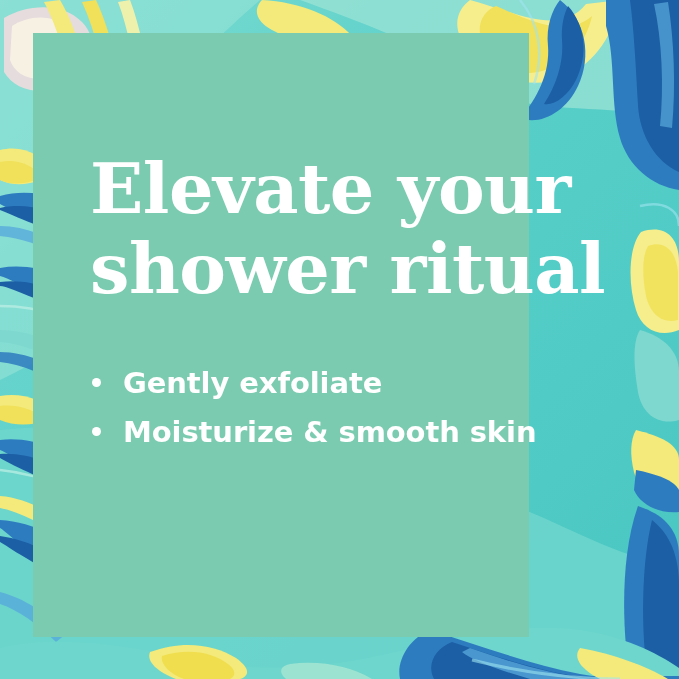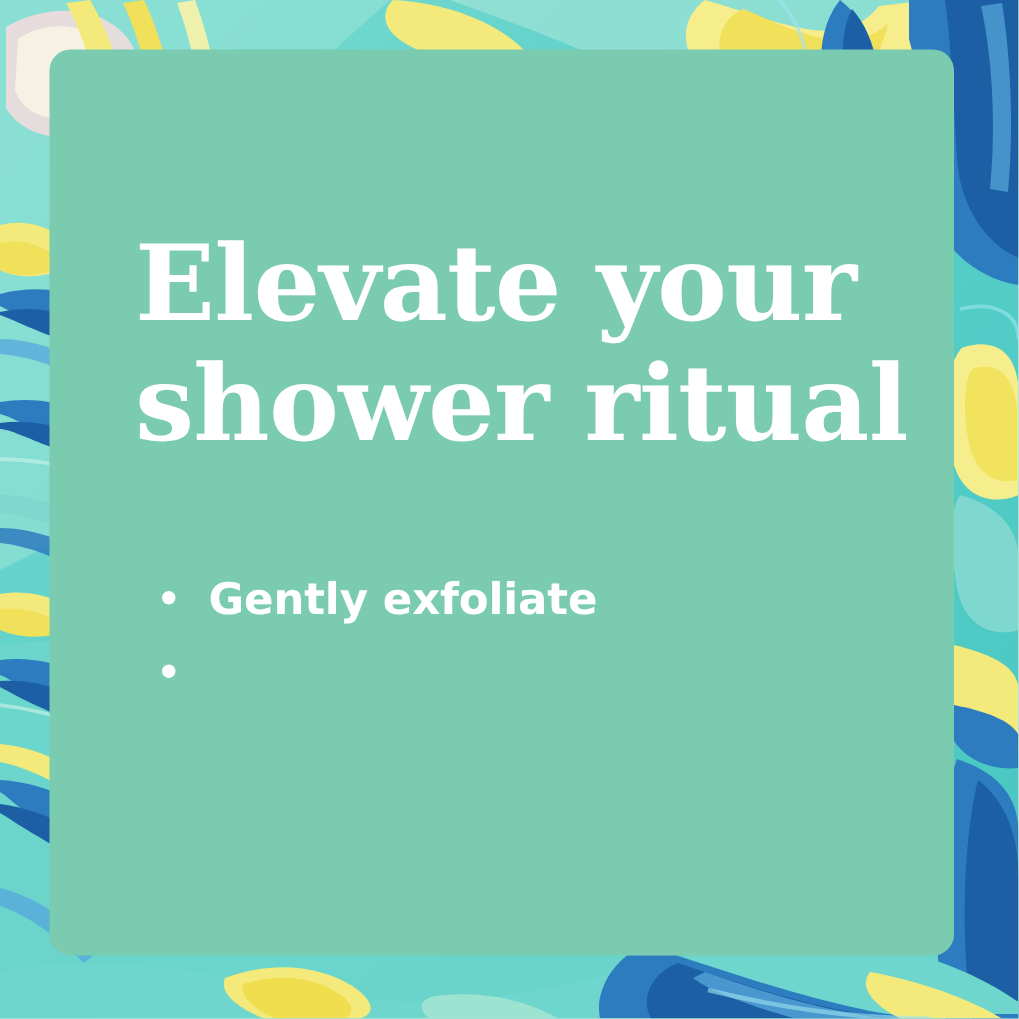--- a/index.html
+++ b/index.html
@@ -23,24 +23,23 @@
     inset: 0;
     width: 679px;
     height: 679px;
   }
 
   
   #panel {
     position: absolute;
     left: 33px;
     top: 33px;
-    width: 603px;
+    width: 496px;
     height: 604px;
     background: #7BCBB0;
-    border-radius: 14px;
   }
 
   
   #headline {
     position: absolute;
     left: 57px;
     top: 116px;
     width: 540px;
     margin: 0;
     font-family: "DejaVu Serif", "Liberation Serif", serif;
@@ -54,21 +53,21 @@
     display: block;
     white-space: nowrap;
   }
 
   
   #benefits {
     position: absolute;
     left: 57px;
     top: 330px;
     width: 545px;
-    margin: 16px;
+    margin: 0;
     padding: 0;
     list-style: none;
   }
   #benefits li {
     position: relative;
     height: 49px;
     padding-left: 33px;
     color: #ffffff;
     font-family: "DejaVu Sans", "Liberation Sans", sans-serif;
     font-weight: 700;
@@ -223,17 +222,18 @@
       <span class="hl-line">shower ritual</span>
     </h1>
 
     <ul id="benefits">
       <li>
         <span class="dot"></span>
         <span>Gently exfoliate</span>
       </li>
       <li>
         <span class="dot"></span>
+        <span>Moisturize &amp; smooth skin</span>
       </li>
     </ul>
 
   </div>
 </div>
 
 </body></html>

